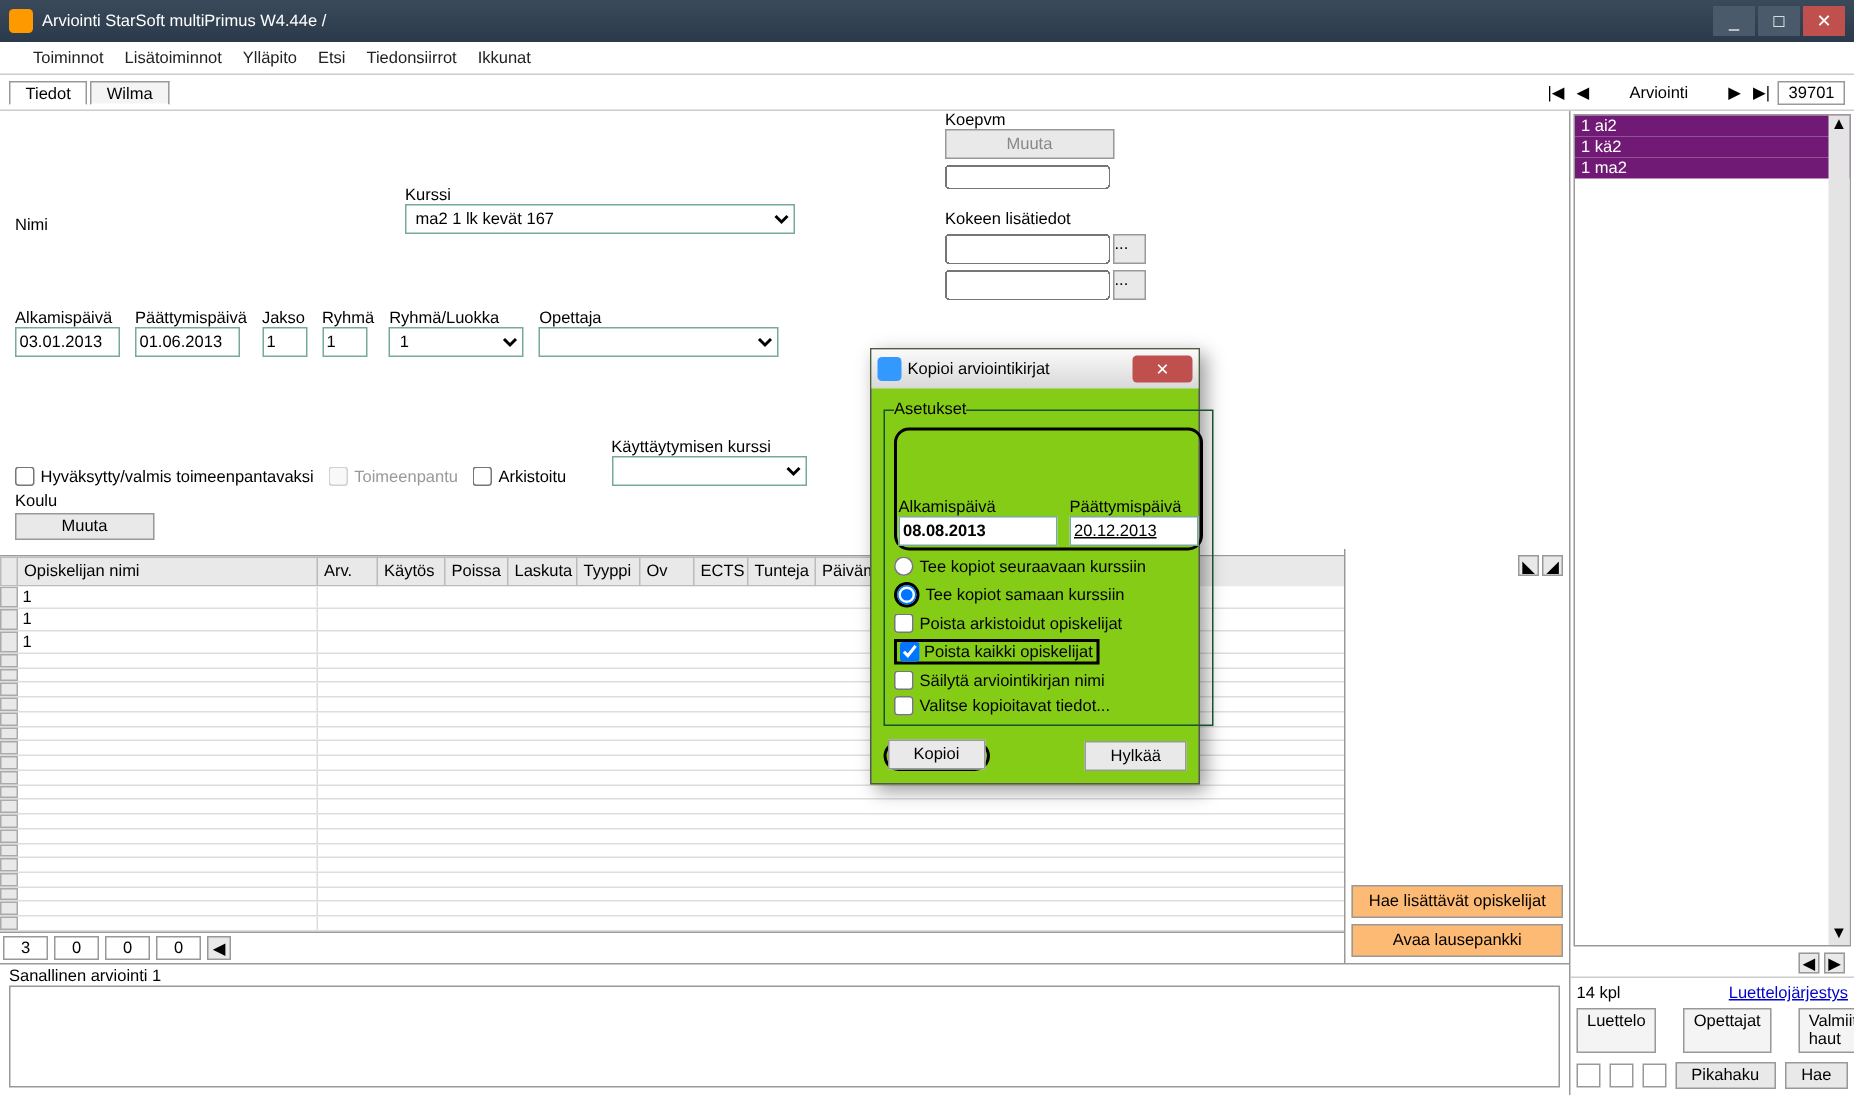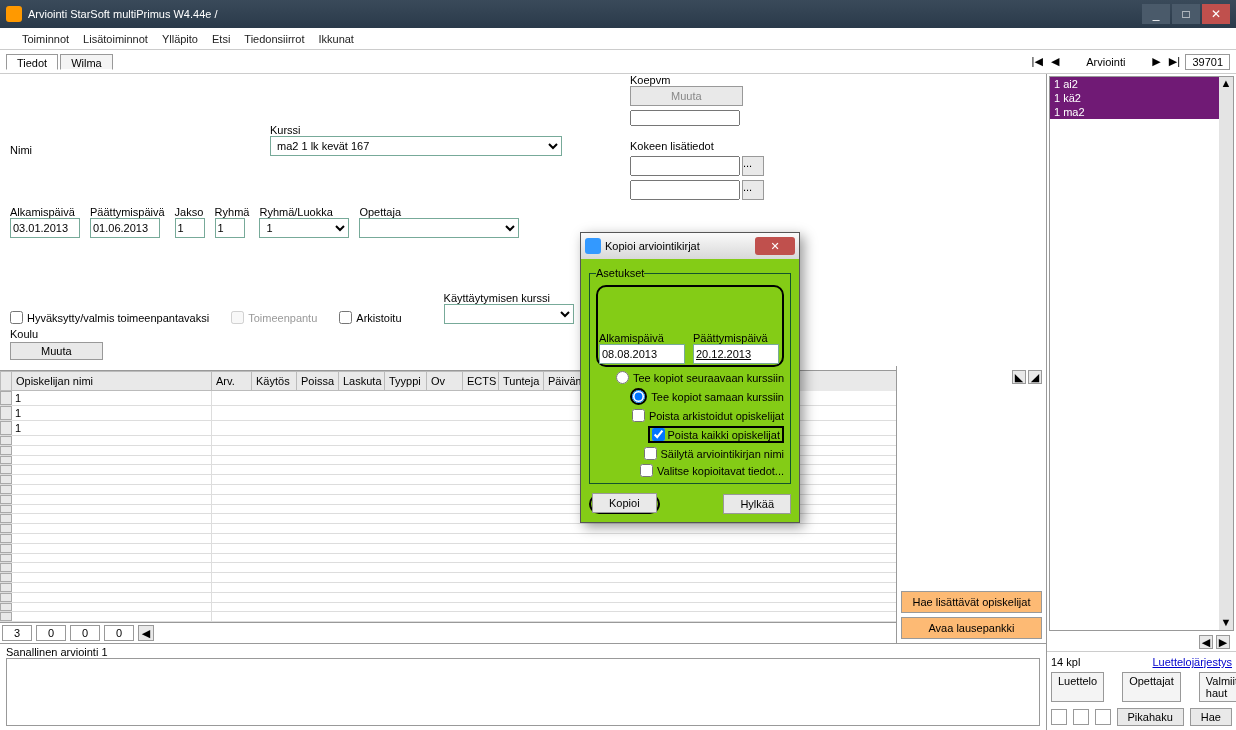--- a/index.html
+++ b/index.html
@@ -31,21 +31,21 @@
 .left-pane { flex: 1; display:flex; flex-direction:column; }
 .right-pane { width: 190px; border-left:1px solid #999; display:flex; flex-direction:column; }
 
 
 .form-area { padding: 6px 10px; position:relative; }
 .form-row { display:flex; gap:10px; margin-bottom:2px; align-items:flex-end; }
 .field label { display:block; font-size:11px;margin-top:44px; }
 .field input, .field select { border:1px solid #7a9; padding:1px 2px; height:20px; background:#fff; }
 input[type=text] { font-family: inherit; }
 
-.chk { display:inline-flex; align-items:center; gap:4px; margin-right:12px; }
+.chk { display:inline-flex; align-items:center; gap:4px; }
 .chk input { width:13px; height:13px; }
 
 .koulu-btn { border:1px solid #999; padding:2px 30px; background:#e9e9e9; display:inline-block; margin-top:2px; }
 
 .right-fields { position:absolute; left:630px; top:0; }
 .right-fields .btn { border:1px solid #999; padding:3px 40px; background:#e9e9e9; display:inline-block; }
 .right-fields .row { display:flex; gap:2px; margin-top:4px; }
 .right-fields input { width:110px; }
 .right-fields .dotbtn { width:22px; height:20px; border:1px solid #999; background:#e9e9e9; }
 
@@ -90,21 +90,21 @@
 .dialog { position:absolute; left:580px; top:232px; width:220px; background:#84cc16; border:1px solid #555; box-shadow:4px 4px 12px rgba(0,0,0,0.4); }
 .dialog .dlg-title { background:linear-gradient(#fafafa,#d8d8d8); display:flex; align-items:center; padding:4px; }
 .dialog .dlg-title .dicon { width:16px; height:16px; background:#39f; border-radius:3px; margin-right:4px; }
 .dialog .dlg-title .dtext { flex:1; }
 .dialog .dlg-close { width:40px; height:18px; background:#c0504d; color:#fff; display:flex; align-items:center; justify-content:center; border-radius:3px; }
 .dialog .dlg-body { padding:8px; }
 .dialog fieldset { border:1px solid #14532d; padding:6px; }
 .dialog .dates { display:flex; gap:8px; }
 .hl-box { border:2.5px solid #000; border-radius:10px; padding:1px; }
 .hl-round { border:2.5px solid #000; border-radius:50%; padding:0px; display:inline-flex; align-items:center; justify-content:center; }
-.dialog .radio-row, .dialog .chk-row { display:flex; align-items:center; gap:4px; margin-top:4px;justify-content:flex-end; }
+.dialog .radio-row, .dialog .chk-row { display:flex; align-items:center; gap:4px; margin-top:4px; }
 .dialog .btns { display:flex; justify-content:space-between; margin-top:10px; }
 .dialog .btns .dbtn { border:1px solid #999; background:#e9e9e9; padding:3px 16px; }
 
 .small-sc { width:14px; height:14px; border:1px solid #999; display:inline-flex; align-items:center; justify-content:center; background:#e9e9e9; }
 </style>
 </head>
 <body>
 
 <div class="titlebar">
   <span class="icon"></span>
@@ -141,21 +141,21 @@
 <div class="main">
   <div class="left-pane">
 
     <div class="form-area">
       <div class="form-row">
         <div class="field" style="width:250px">
           <label>Nimi</label>
         </div>
         <div class="field" style="width:260px">
           <label>Kurssi</label>
-          <select style="width:292px"><option>ma2  1 lk kevät  167</option></select>
+          <select style="width:260px"><option>ma2  1 lk kevät  167</option></select>
         </div>
       </div>
 
       <div class="form-row" style="margin-top:6px">
         <div class="field"><label>Alkamispäivä</label>
           <input type="text" style="width: 70px;" value="03.01.2013"></div>
         <div class="field"><label>Päättymispäivä</label>
           <input type="text" style="width: 70px;" value="01.06.2013"></div>
         <div class="field"><label>Jakso</label>
           <input type="text" style="width: 30px;" value="1"></div>
@@ -379,21 +379,21 @@
   <div class="dlg-title">
     <span class="dicon"></span>
     <span class="dtext">Kopioi arviointikirjat</span>
     <span class="dlg-close">✕</span>
   </div>
   <div class="dlg-body">
     <fieldset>
       <legend>Asetukset</legend>
       <div class="dates hl-box">
         <div class="field"><label>Alkamispäivä</label>
-          <input type="text" style="width: 86px;" value="08.08.2013"></div>
+          <input type="text" style="width: 106px; font-weight: bold;" value="08.08.2013"></div>
         <div class="field"><label>Päättymispäivä</label>
           <input type="text" style="width: 86px; text-decoration: underline;" value="20.12.2013"></div>
       </div>
       <div class="radio-row">
           <input type="radio" name="r" style="">
           <span>Tee kopiot seuraavaan kurssiin</span>
         </div>
       <div class="radio-row">
         <span class="hl-round">
             <input type="radio" name="r" checked="" style="">

